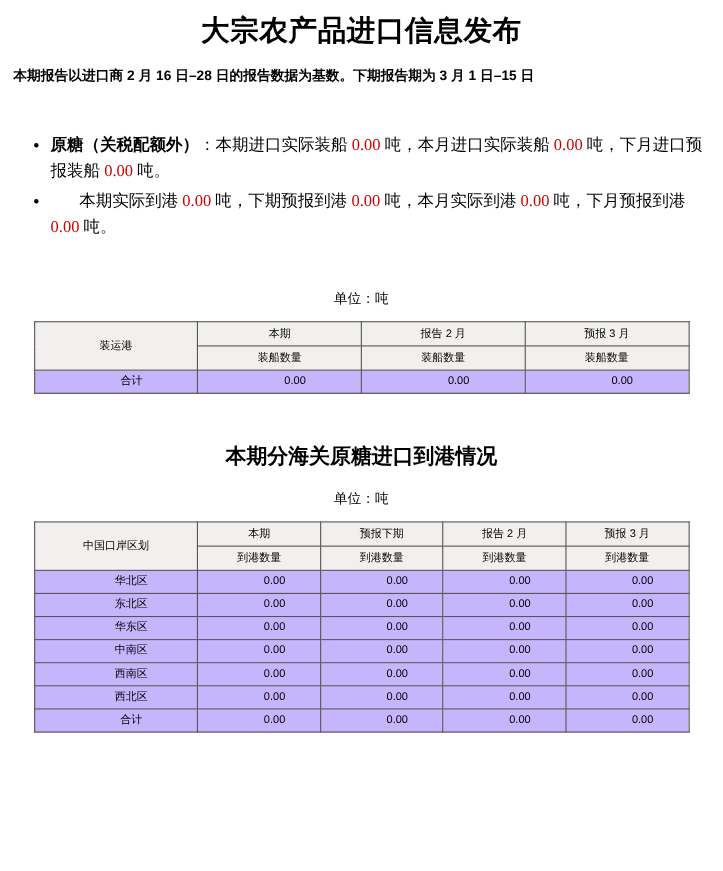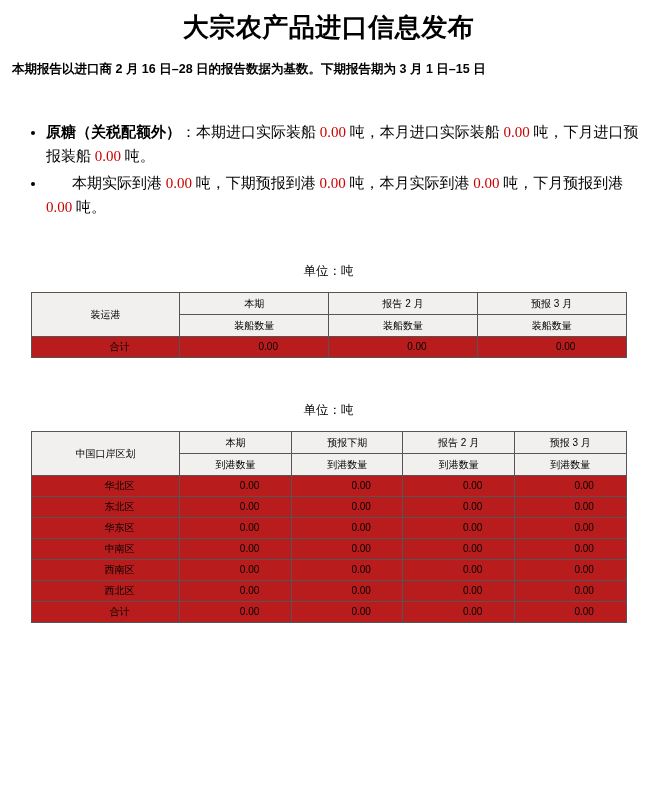--- a/index.html
+++ b/index.html
@@ -90,21 +90,21 @@
     line-height: 1.35;
   }
   table.data thead th {
     background: #f2f0ee;
     height: 17px;
   }
   table.data thead tr.sub th {
     border-top: 1px dashed #999999;
   }
   table.data tbody td {
-    background: #b91c1c;
+    background: #c4b5fd;
     height: 16px;
     padding-left: 32px;
   }
   .t1 { width: 596px; }
   .t1 .c0 { width: 152px; }
   .t1 .c  { width: 148px; }
   .t2 { width: 596px; }
   .t2 .c0 { width: 170px; text-align: center; }
   .t2 .c  { width: 106px; }
 </style>
@@ -145,20 +145,21 @@
             <td class="c0">合计</td>
             <td class="c">0.00</td>
             <td class="c">0.00</td>
             <td class="c">0.00</td>
           </tr>
         </tbody>
     </table>
   </div>
 
   <div class="block">
+    <h2 class="section-title">本期分海关原糖进口到港情况</h2>
     <p class="unit">单位：吨</p>
     <table class="data t2">
       <thead>
         <tr>
           <th class="c0" rowspan="2">中国口岸区划</th>
           <th class="c">本期</th>
           <th class="c">预报下期</th>
           <th class="c">报告 2 月</th>
           <th class="c">预报 3 月</th>
         </tr>

